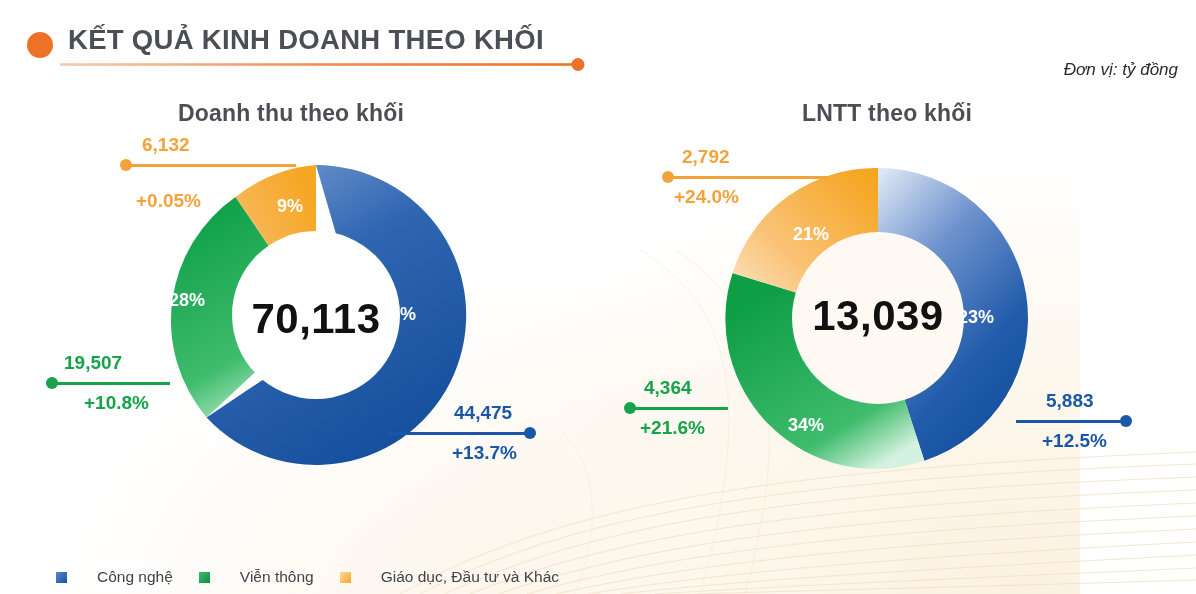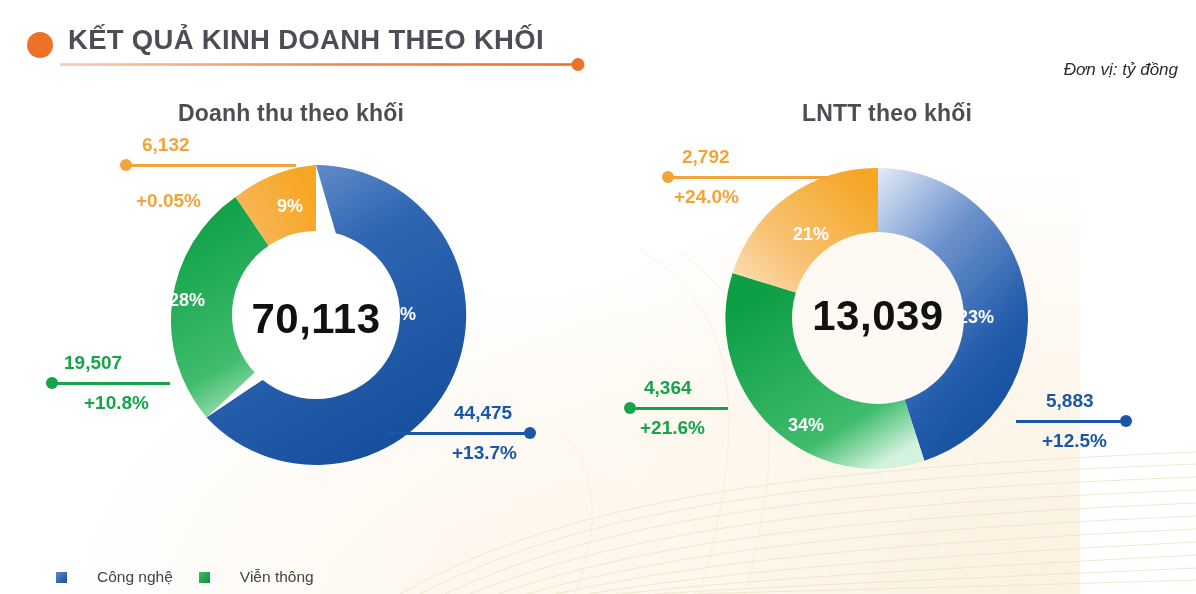--- a/index.html
+++ b/index.html
@@ -199,20 +199,24 @@
 
     <div class="legend" id="legend-left">
       <div class="legend-item">
         <span class="legend-swatch" style="background:linear-gradient(135deg,#5E87C8,#17509E)"></span>
         <span class="legend-label">Công nghệ</span>
       </div>
       <div class="legend-item">
         <span class="legend-swatch" style="background:linear-gradient(135deg,#3FBC6C,#0B8F3E)"></span>
         <span class="legend-label">Viễn thông</span>
       </div>
+      <div class="legend-item">
+        <span class="legend-swatch" style="background:linear-gradient(135deg,#FBD9A4,#F6A623)"></span>
+        <span class="legend-label">Giáo dục, Đầu tư và Khác</span>
+      </div>
     </div>
   </div>
 
   <div class="panel" id="panel-right">
 
     <div class="panel-title">LNTT theo khối</div>
 
     <div class="donut-wrap" id="donut-right">
       <svg viewBox="0 0 336 336" width="336" height="336">
         <defs>

